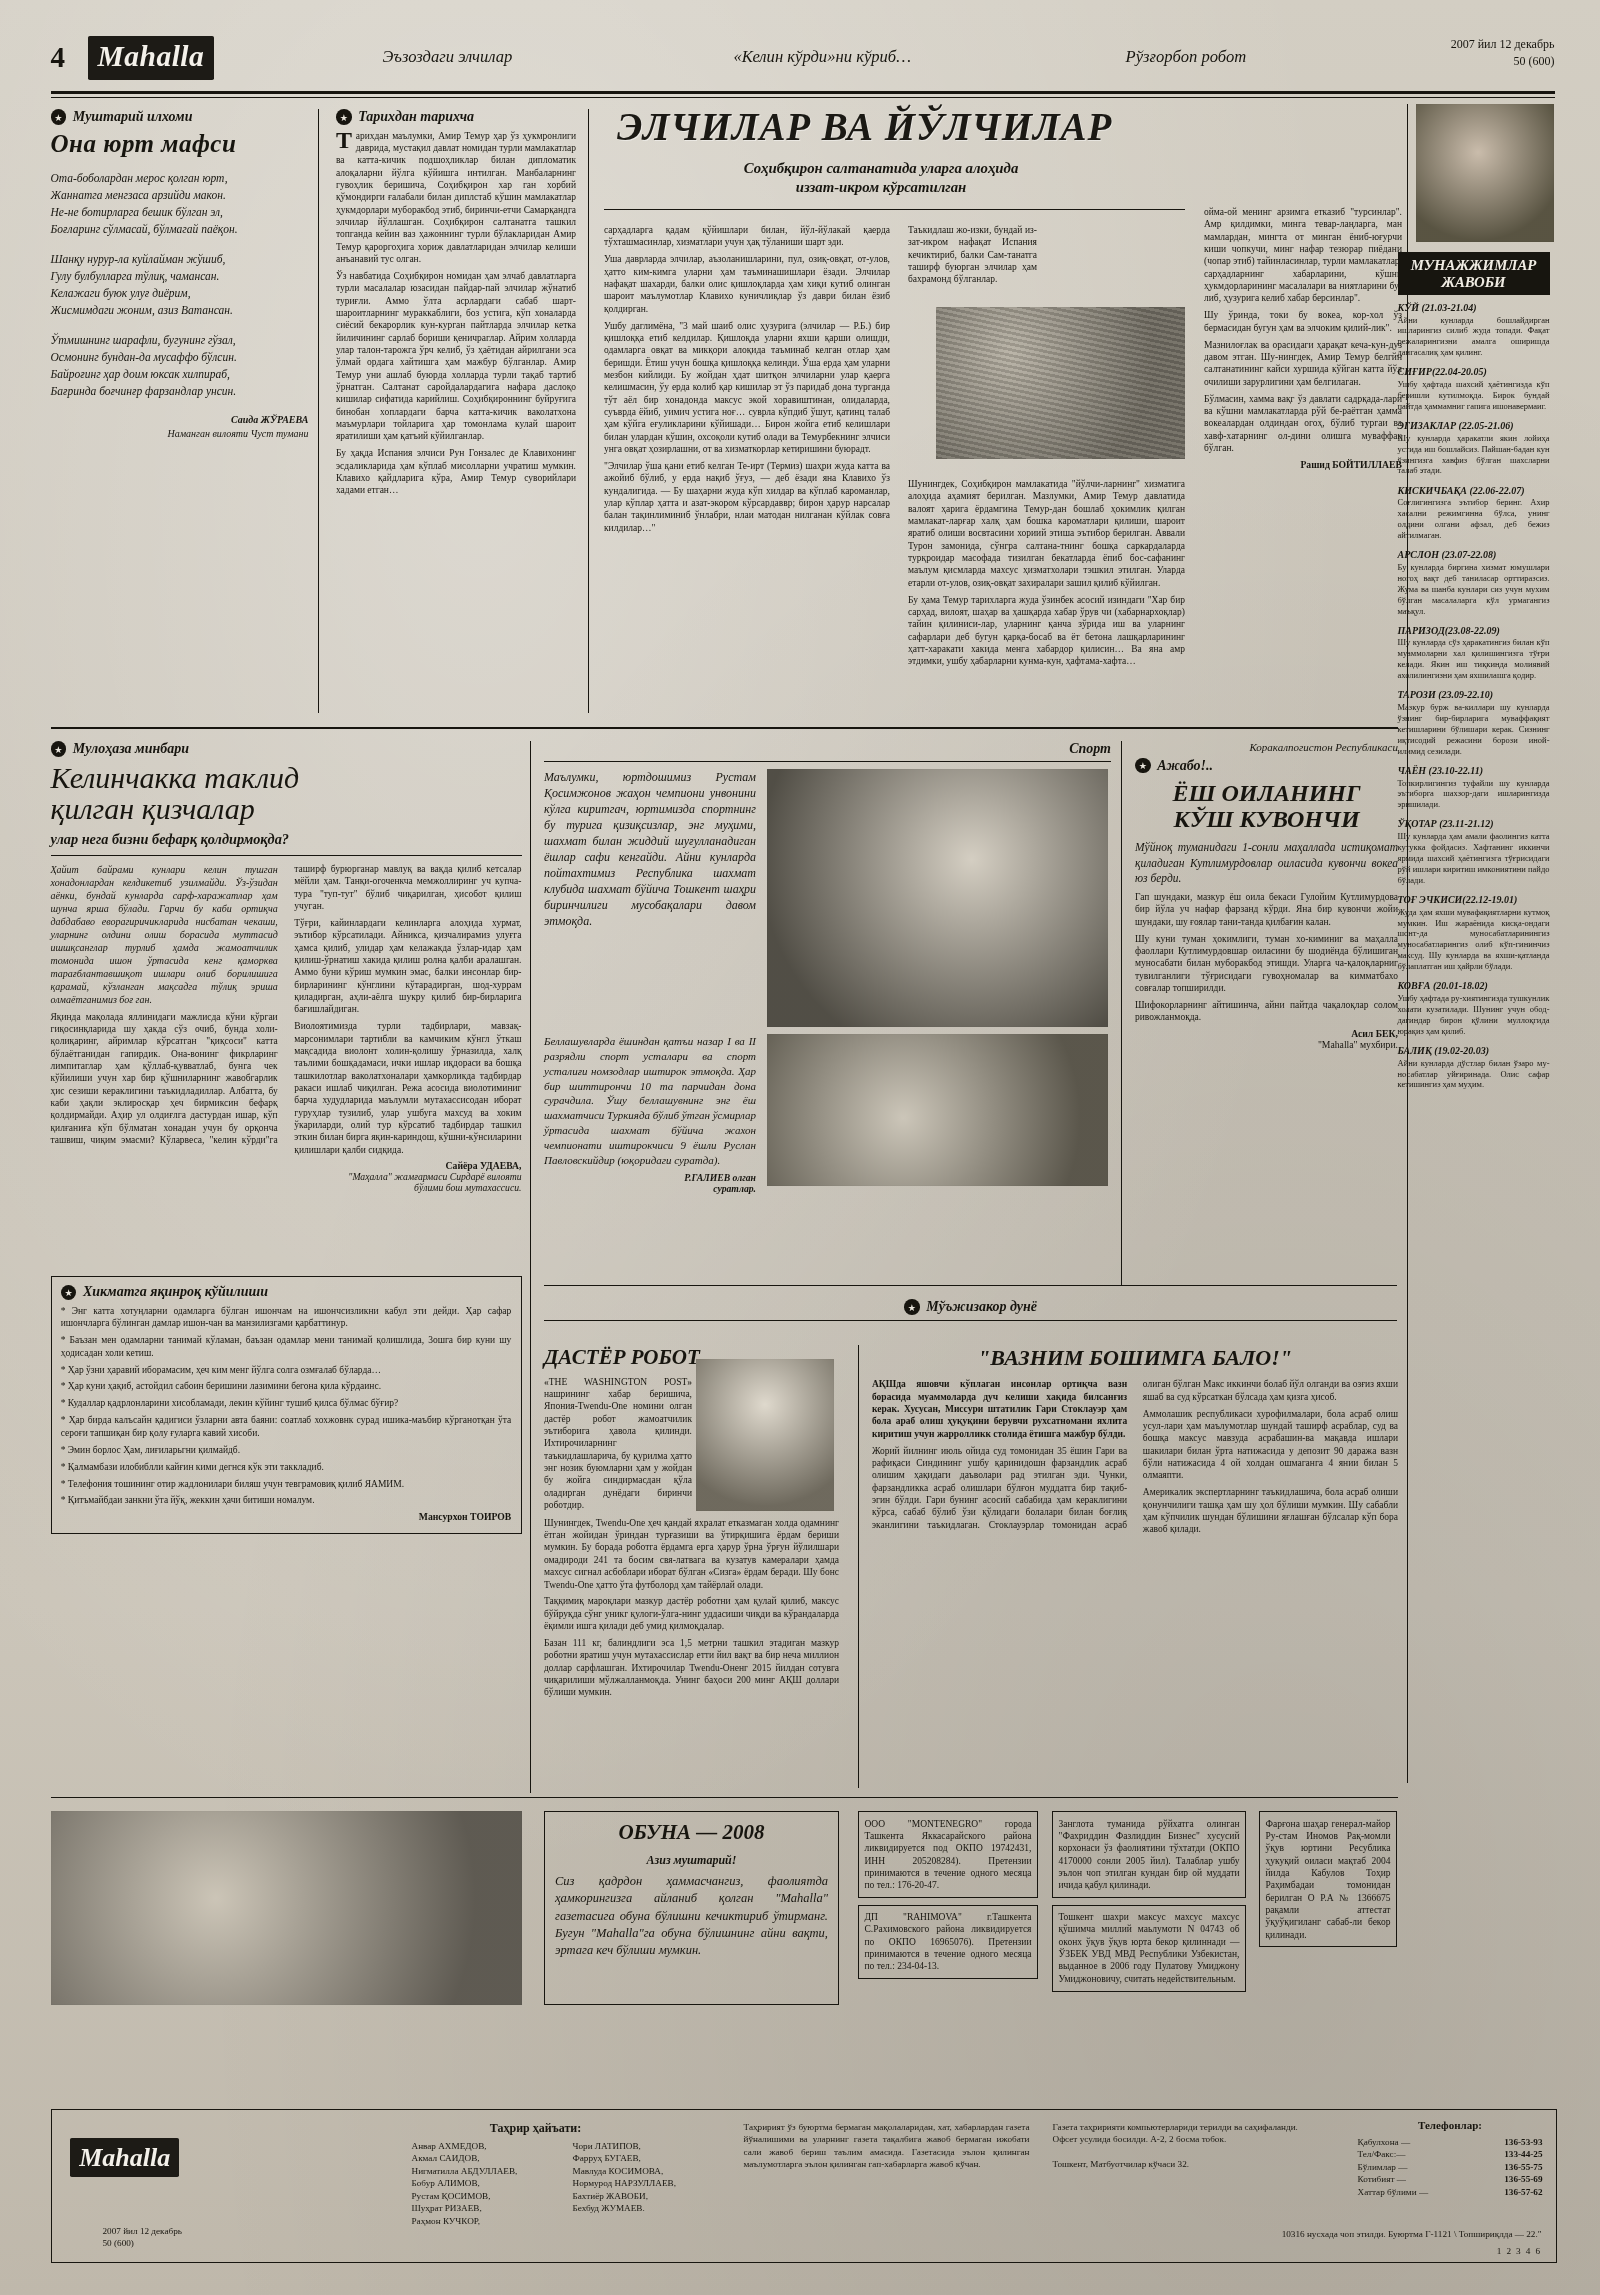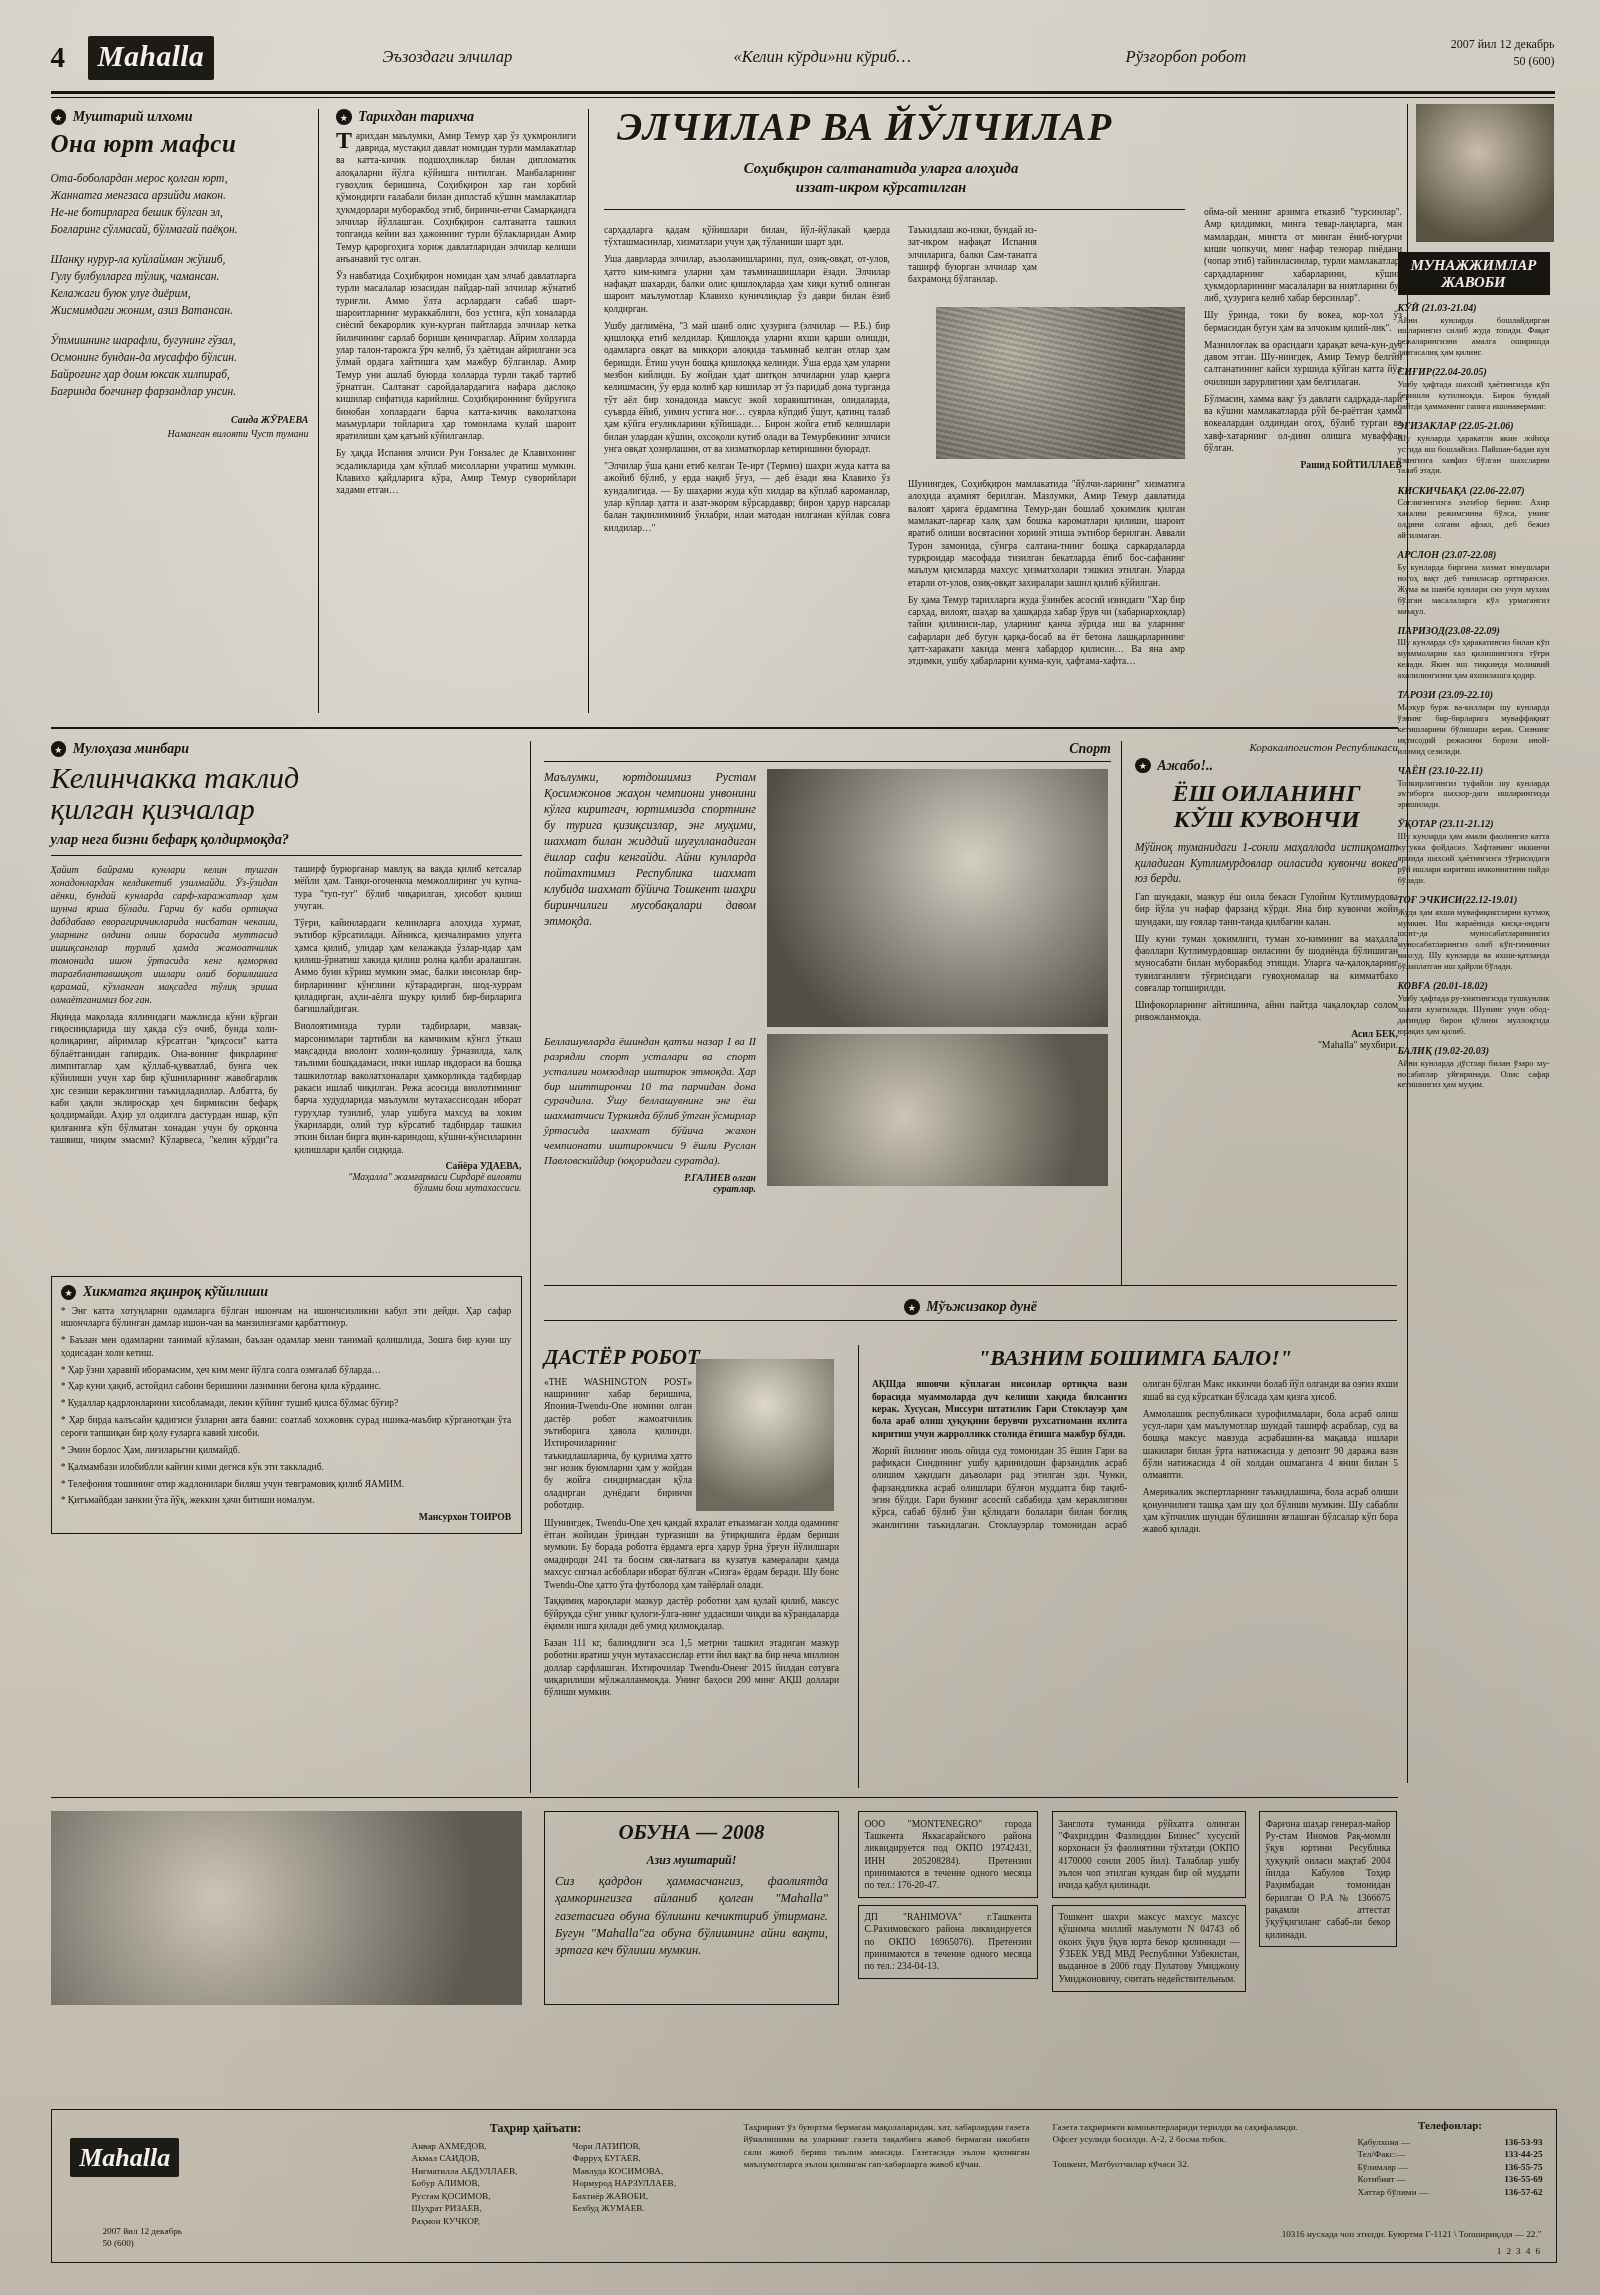--- a/index.html
+++ b/index.html
@@ -207,21 +207,21 @@
     <div class="body-s just">
       <p>сарҳадларга қадам қўйишлари билан, йўл-йўлакай қаерда тўхташмасинлар, хизматлари учун ҳақ тўланиши шарт эди.</p>
       <p>Уша даврларда элчилар, аъзоланишларини, пул, озиқ-овқат, от-улов, ҳатто ким-кимга уларни ҳам таъминашишлари ёзади. Элчилар нафақат шахарди, балки олис қишлоқларда ҳам хиқи кутиб олинган шароит маълумотлар Клавихо куничлиқлар ўз даври билан ёзиб қолдирган.</p>
       <p>Ушбу даглимёна, "3 май шаиб олис ҳузурига (элчилар — Р.Б.) бир қишлоққа етиб келдилар. Қишлоқда уларни яхши қарши олишди, одамларга овқат ва микқори алоқида таъминаб келган отлар ҳам беришди. Ётиш учун бошқа қишлоққа келинди. Ўша ерда ҳам уларни мезбон кийлиди. Бу жойдан ҳдат шитқон элчиларни улар қаерга келишмасин, ўу ерда колиб қар кишилар эт ўз паридаб дона турганда тўт аёл бир хонадонда максус экой хоравиштинан, олидаларда, суъврда ёйиб, уимич устига ноғ… суврла кўпдиб ўшут, қатинц талаб ҳам кўйга еғуликларини кўйишади… Бирон жойга етиб келишлари билан улардан кўшин, охсоқоли кутиб олади ва Темурбекнинг элчиси унга овқат ҳозирлашни, от ва хизматкорлар кетиришини буюрадт.</p>
       <p>"Элчилар ўша қани етиб келган Те-ирт (Термиз) шаҳри жуда катта ва ажойиб бўлиб, у ерда нақиб ўғуз, — деб ёзади яна Клавихо ўз кундалигида. — Бу шаҳарни жуда кўп хилдар ва кўплаб кароманлар, улар кўплар ҳатта и азат-экором кўрсардаввр; бирон ҳарур нарсалар балан тақинлиминиб ўнлабри, нлаи матодан нилганан кўйлак совға килдилар…"</p>
       <p></p>
     </div>
   </div>
   <div class="col" style="left:876px;top:203px;width:129px;">
     <div class="body-s just">
-      <p>Таъкидлаш жо-изки, бундай из-зат-икром нафақат Испания элчиларига, балки Сам-танатга таширф буюрган элчилар ҳам бахрамонд бўлганлар.</p>
+      <p>Таъкидлаш жо-изки, бундай из-зат-икром нафақат Испания кечиктириб, балки Сам-танатга таширф буюрган элчилар ҳам бахрамонд бўлганлар.</p>
     </div>
   </div>
   <div class="col" style="left:876px;top:457px;width:277px;">
     <div class="body-s just">
       <p>Шунингдек, Соҳибқирон мамлакатида "йўлчи-ларнинг" хизматига алоҳида аҳамият берилган. Мазлумки, Амир Темур давлатида валоят ҳарига ёрдамгина Темур-дан бошлаб ҳокимлик қилган мамлакат-ларғар халқ ҳам бошка кароматлари қилиши, шароит яратиб олиши восвтасини хориий этиша эътибор берилган. Аввали Турон замонида, сўнгра салтана-тнинг бошқа саркардаларда турқроидар масофада тизилган бекатларда ёпиб бос-сафанинг маълум қисмларда махсус ҳизматхолари тэшкил этилган. Уларда етарли от-улов, озиқ-овқат захиралари зашил қилиб кўйилган.</p>
       <p>Бу ҳама Темур тарихларга жуда ўзинбек асосий изиндаги "Хар бир сарҳад, вилоят, шаҳар ва ҳашқарда хабар ўрув чи (хабарнархоқлар) тайин қилиниси-лар, уларнинг қанча зўрида иш ва уларнинг сафарлари деб бугун қарқа-босаб ва ёт бетона лашқарларининг ҳатт-харакати хакида менга хабардор қилисин… Ва яна амр этдимки, ушбу ҳабарларни кунма-кун, ҳафтама-хафта…</p>
     </div>
   </div>
   <div class="col" style="left:1172px;top:185px;width:198px;">
     <div class="body-s just">

